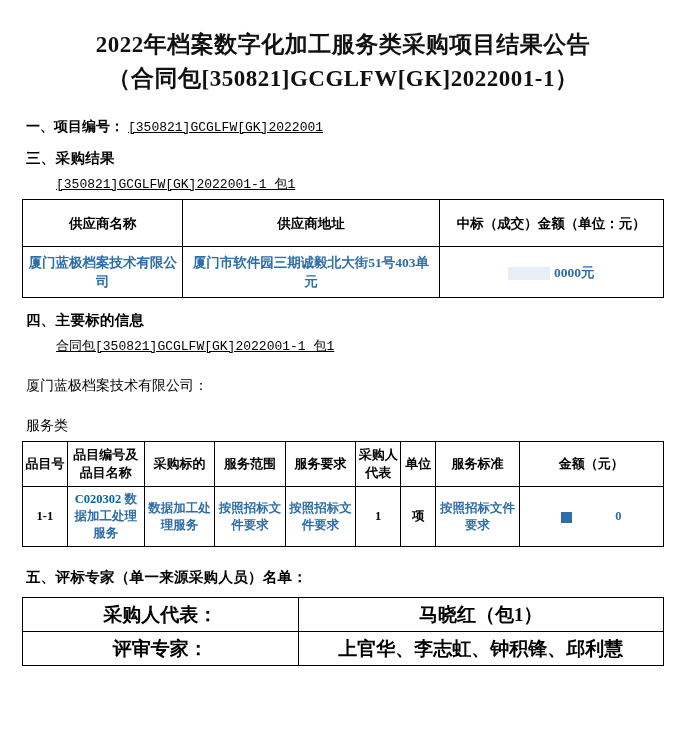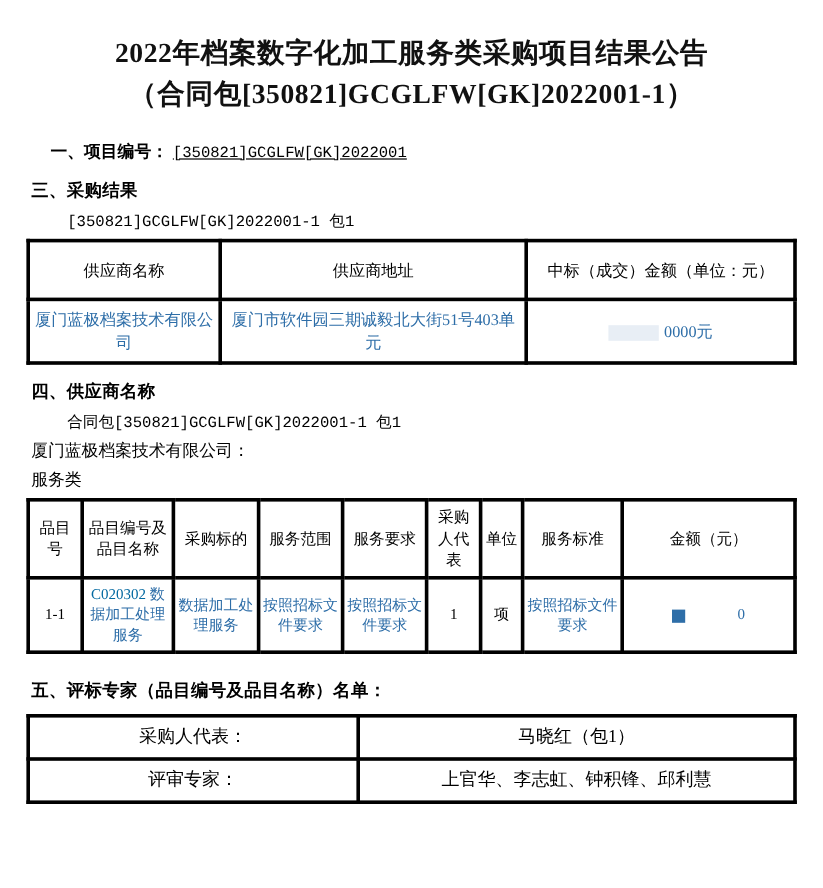--- a/index.html
+++ b/index.html
@@ -36,21 +36,21 @@
     padding: 0 22px 0 22px;
   }
   .sec-head {
     font-size: 14.5px;
     font-weight: bold;
     margin: 13px 0 2px 4px;
     letter-spacing: .3px;
   }
   .sec-row {
     font-size: 14px;
-    margin: 4px 0 2px 20px;
+    margin: 4px 0 2px 4px;
     display: flex;
     align-items: baseline;
   }
   .sec-row .lbl {
     font-weight: bold;
     white-space: nowrap;
   }
   .sec-row .val {
     font-family: "Liberation Mono", "DejaVu Sans Mono", monospace;
     font-size: 13px;
@@ -58,38 +58,39 @@
     text-decoration: underline;
   }
   .sec-row .val-cn {
     font-size: 13.5px;
     margin-left: 2px;
   }
   .subline {
     font-size: 13px;
     margin: 7px 0 6px 34px;
     font-family: "Liberation Mono", "DejaVu Sans Mono", monospace;
+    text-decoration: underline;
   }
   .plain {
     font-size: 14px;
-    margin: 6px 0 6px 4px;
+    margin: 22px 0 6px 4px;
   }
   table.doc {
     border-collapse: collapse;
     width: 100%;
     margin: 2px 0 2px 0;
     table-layout: fixed;
   }
   table.doc td, table.doc th {
-    border: 3px solid #000000;
+    border: 1px solid #000000;
     padding: 6px 4px;
     text-align: center;
     vertical-align: middle;
     font-size: 13.5px;
-    font-weight: normal;
+    font-weight: bold;
     line-height: 19px;
   }
   table.doc.result td {
     height: 34px;
   }
   .hdr-cell {
     font-size: 14px;
   }
   .blue {
     color: #2e6ea8;
@@ -119,21 +120,21 @@
   table.items td {
     font-size: 12.5px;
     line-height: 17px;
     padding: 4px 2px;
   }
   table.items .vhead {
     font-size: 13px;
     line-height: 18px;
   }
   table.experts td {
-    font-size: 15px;
+    font-size: 19px;
     padding: 7px 2px;
   }
   .spacer-sm { height: 6px; }
   .spacer-md { height: 12px; }
 </style>
 </head>
 <body>
 
 <div class="page">
 
@@ -171,21 +172,21 @@
         <tr>
           <td class="blue">厦门蓝极档案技术有限公司</td>
           <td class="blue">厦门市软件园三期诚毅北大街51号403单元</td>
           <td class="amount-cell">
             <span class="redact"></span><span class="blue">0000元</span>
           </td>
         </tr>
       </tbody>
     </table>
 
-    <div class="sec-head">四、供应商名称</div>
+    <div class="sec-head">四、主要标的信息</div>
 
     <div class="subline">合同包[350821]GCGLFW[GK]2022001-1 包1</div>
 
     <div class="plain">厦门蓝极档案技术有限公司：</div>
 
     <div class="plain">服务类</div>
 
     <table class="doc items">
       <colgroup>
         <col style="width:7%">
@@ -225,21 +226,21 @@
           <td class="amount-cell">
             <span class="blue-square"></span>
             <span class="blue" style="margin-left:40px">0</span>
           </td>
         </tr>
       </tbody>
     </table>
 
     <div class="spacer-sm"></div>
 
-    <div class="sec-head">五、评标专家（品目编号及品目名称）名单：</div>
+    <div class="sec-head">五、评标专家（单一来源采购人员）名单：</div>
 
     <div class="spacer-sm"></div>
 
     <table class="doc experts">
       <colgroup>
         <col style="width:43%">
         <col style="width:57%">
       </colgroup>
       <tbody>
         <tr>

